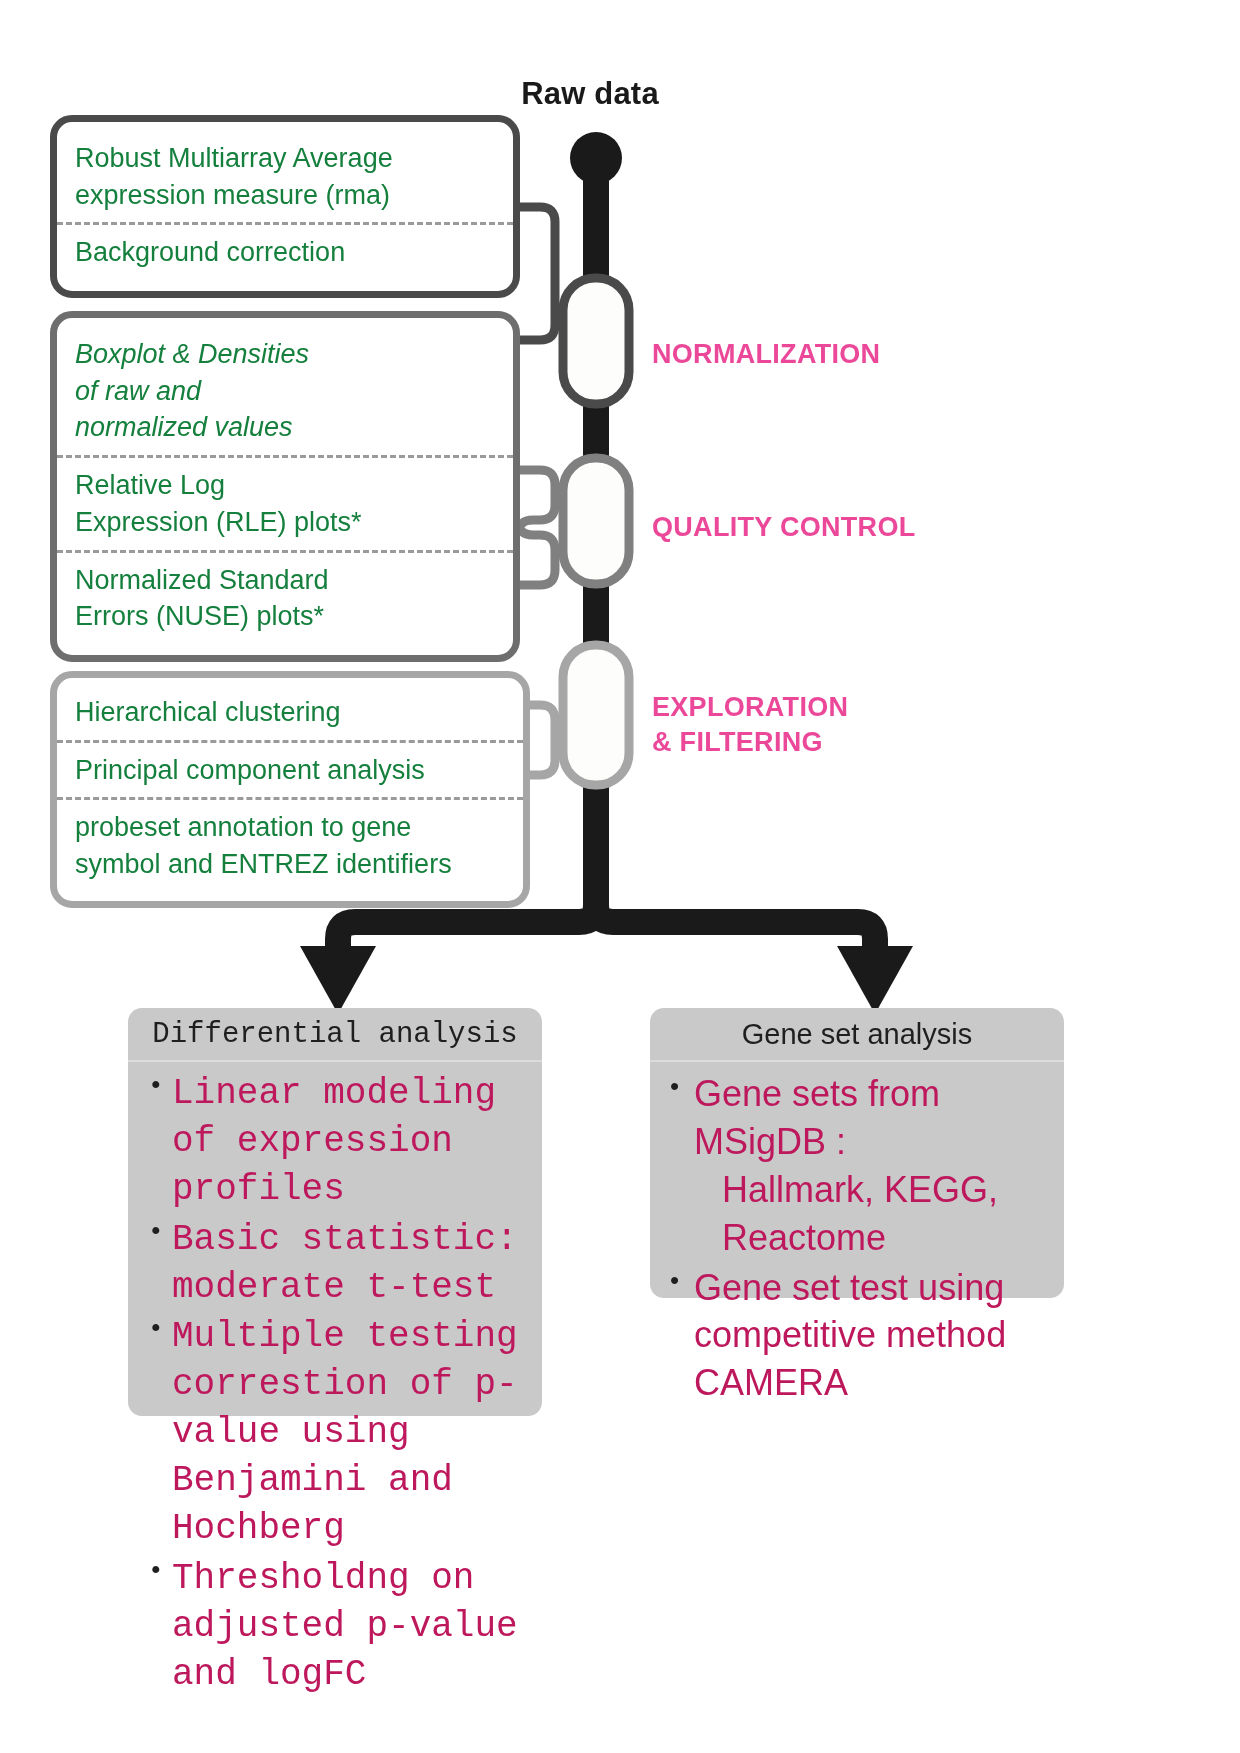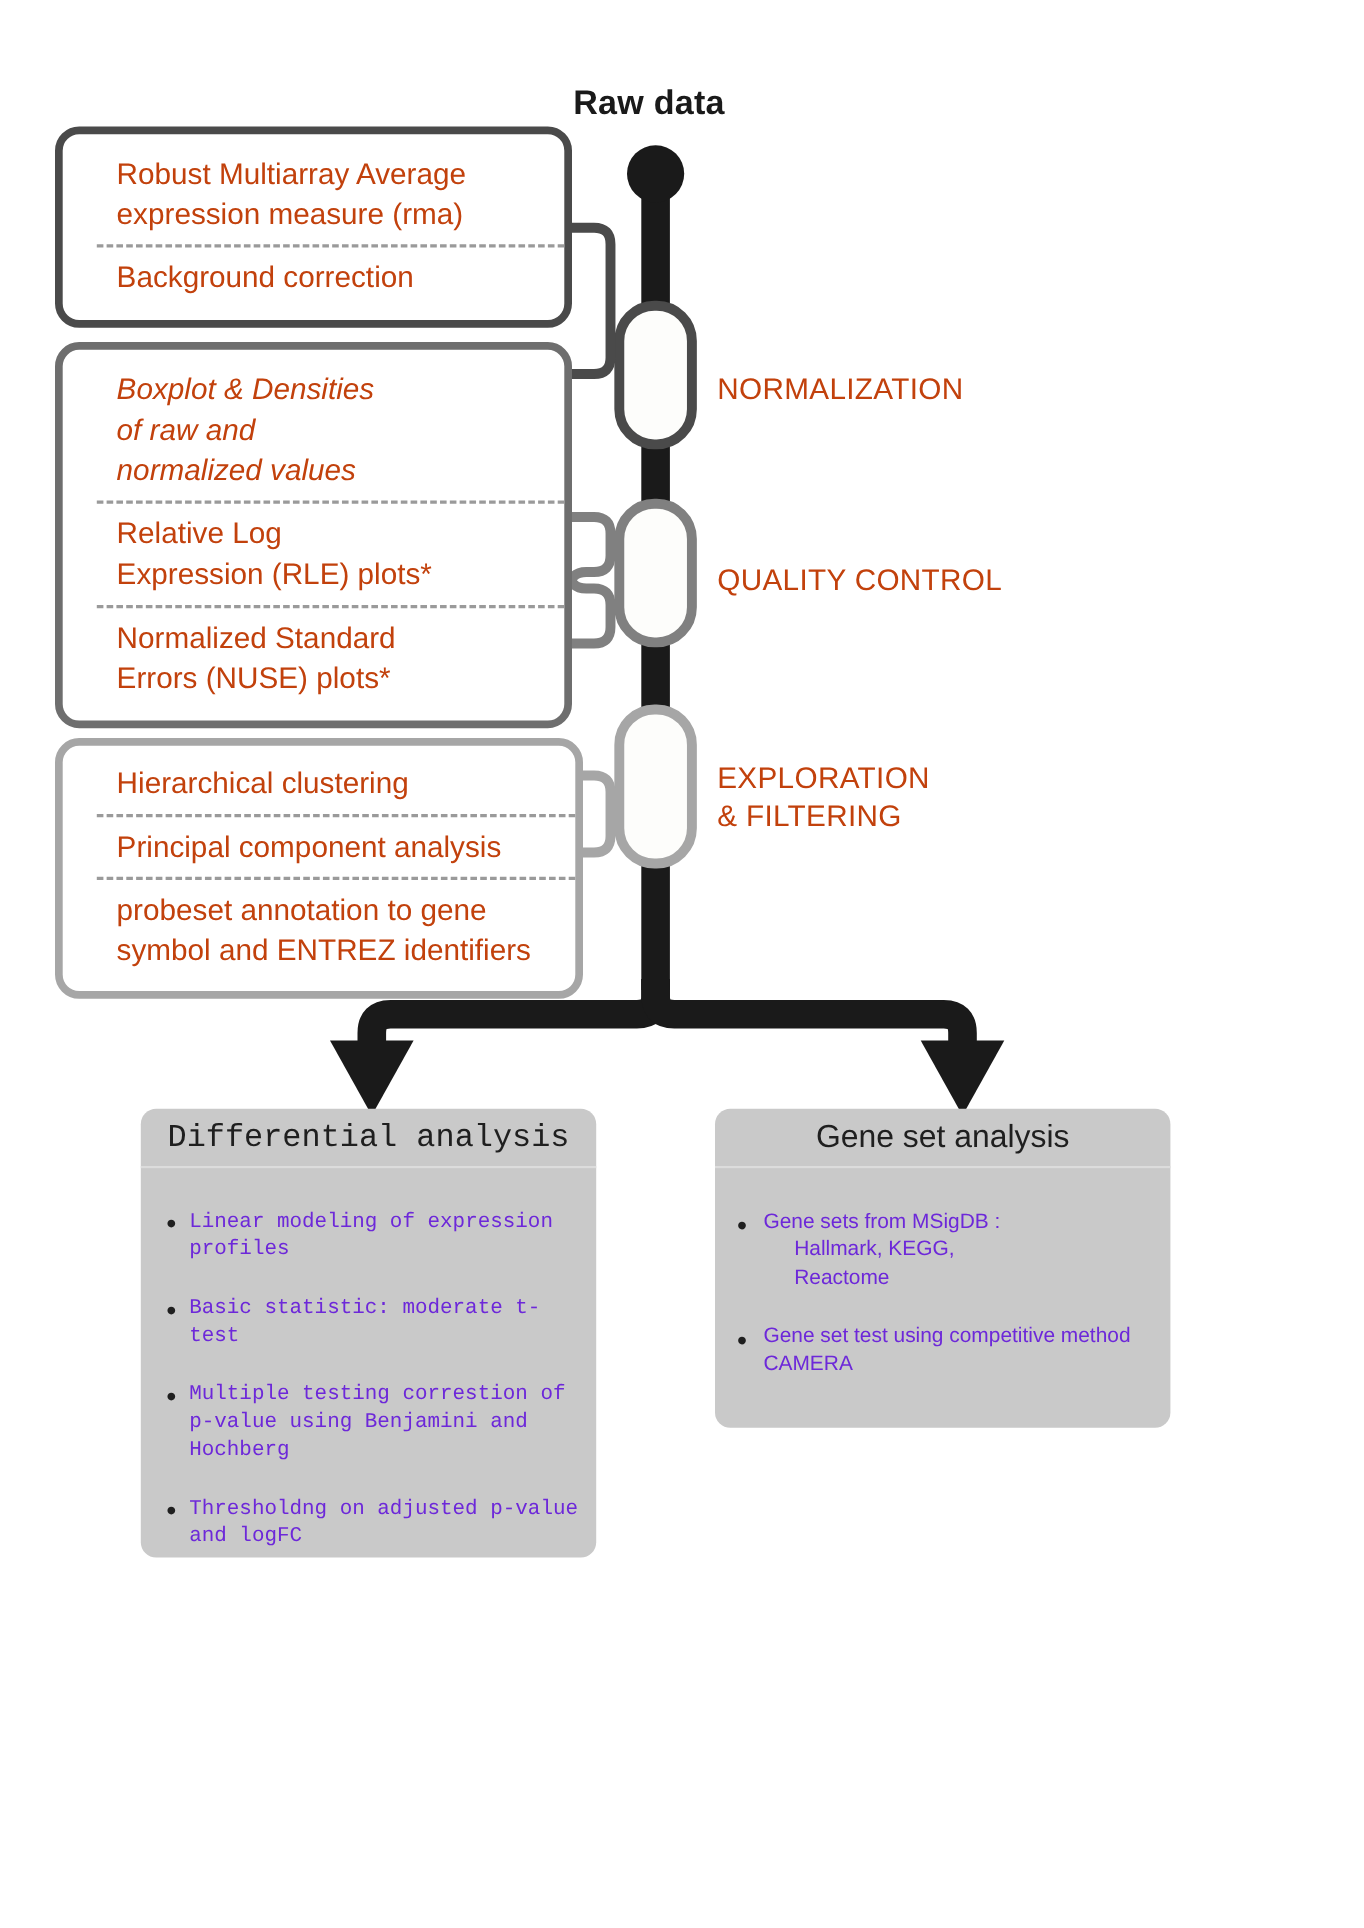--- a/index.html
+++ b/index.html
@@ -43,23 +43,22 @@
   
   .step-box {
     position: absolute;
     box-sizing: border-box;
     background: #ffffff;
     border-radius: 22px;
   }
   .step-box .seg {
     font-size: 27px;
     line-height: 1.36;
-    color: #c2410c;
+    color: #15803d;
     padding: 9px 16px 9px 18px;
-    margin-left: 31px;
   }
   .step-box .seg + .seg {
     border-top: 3px dashed #9a9a9a;
   }
 
   #box-normalization {
     left: 50px;
     top: 115px;
     width: 470px;
     border: 7px solid #4a4a4a;
@@ -77,22 +76,22 @@
     top: 671px;
     width: 480px;
     border: 7px solid #a6a6a6;
     padding: 7px 0 9px 0;
   }
 
   
   .stage-label {
     position: absolute;
     font-size: 27px;
-    font-weight: normal;
-    color: #c2410c;
+    font-weight: bold;
+    color: #ec4899;
     line-height: 1.28;
     letter-spacing: 0.3px;
   }
   #label-normalization { left: 652px; top: 337px; }
   #label-qc           { left: 652px; top: 510px; text-align: right; }
   #label-exploration  { left: 652px; top: 690px; }
 
   
   .outcome-panel {
     position: absolute;
@@ -124,26 +123,25 @@
   .panel-body {
     padding: 8px 14px 10px 14px;
   }
   .panel-body ul {
     margin: 0;
     padding: 0;
     list-style: none;
   }
   .panel-body li {
     position: relative;
-    font-size: 19px;
+    font-size: 36px;
     line-height: 1.33;
-    color: #6d28d9;
+    color: #be185d;
     padding-left: 30px;
     margin-bottom: 2px;
-    margin-top: 28px;
   }
   .panel-body li::before {
     content: "\2022";
     position: absolute;
     left: 6px;
     top: -1px;
     font-size: 26px;
     color: #1f1f1f;
   }
   #panel-geneset .panel-body li {

